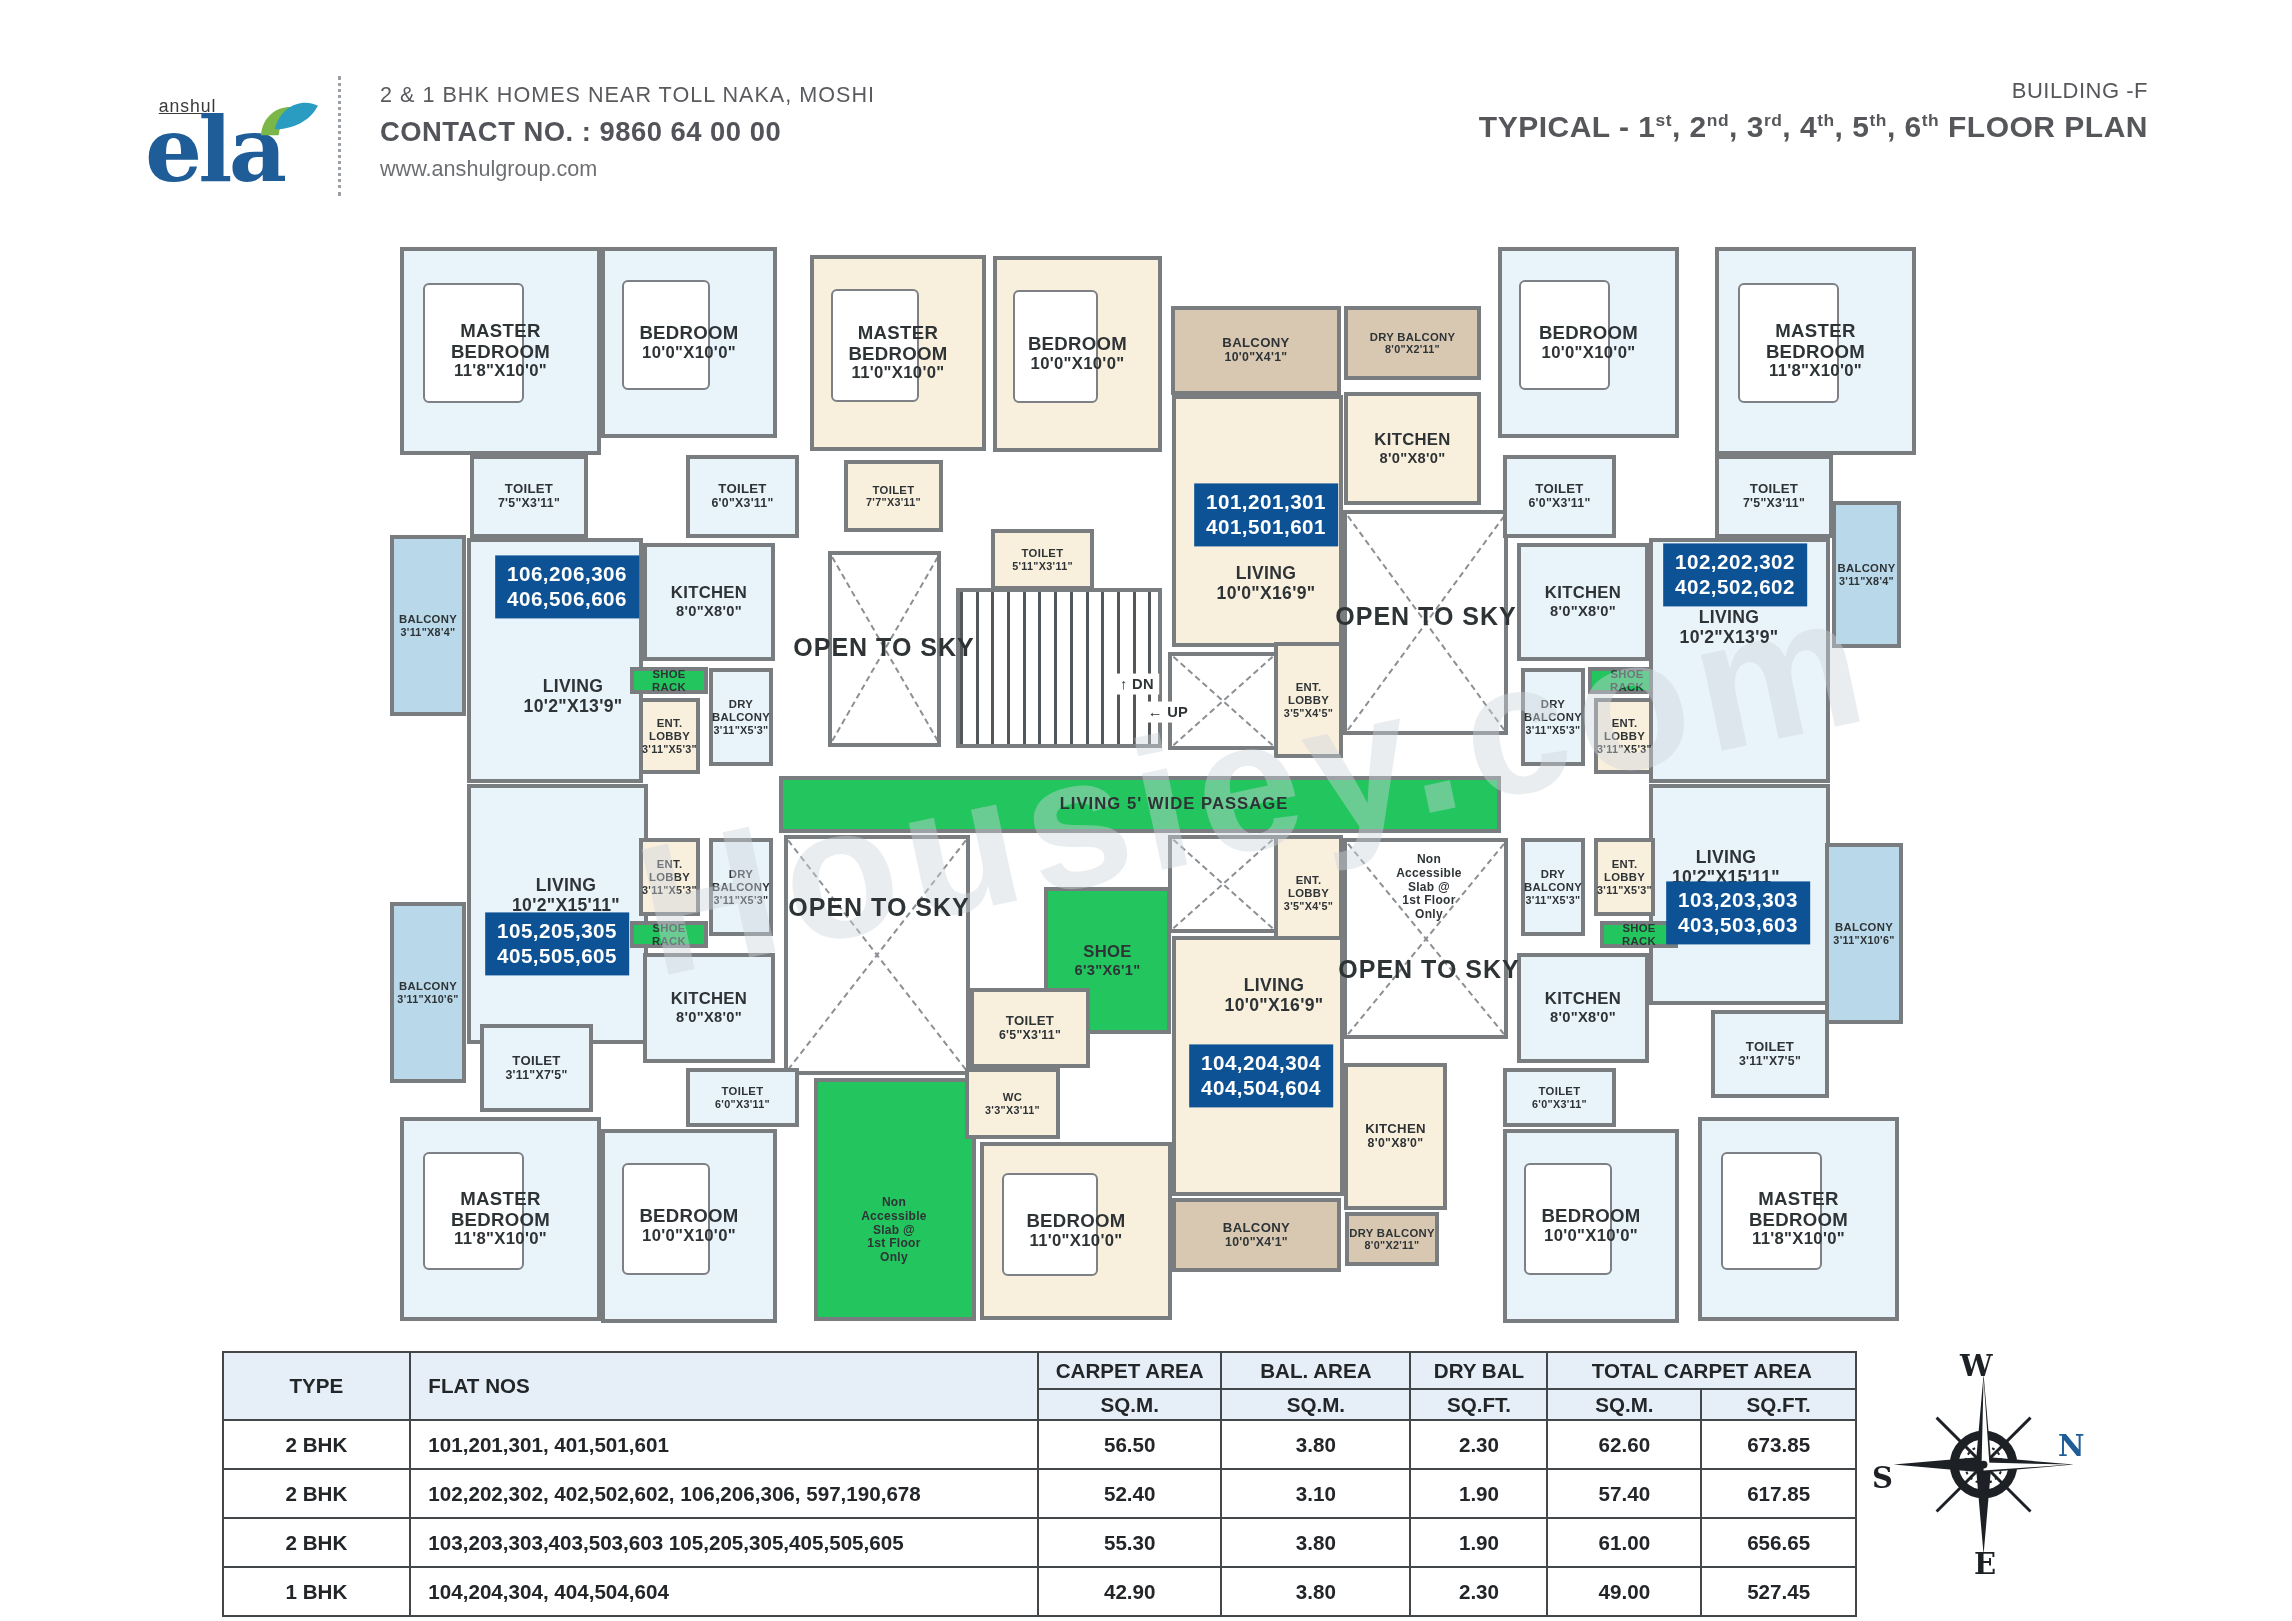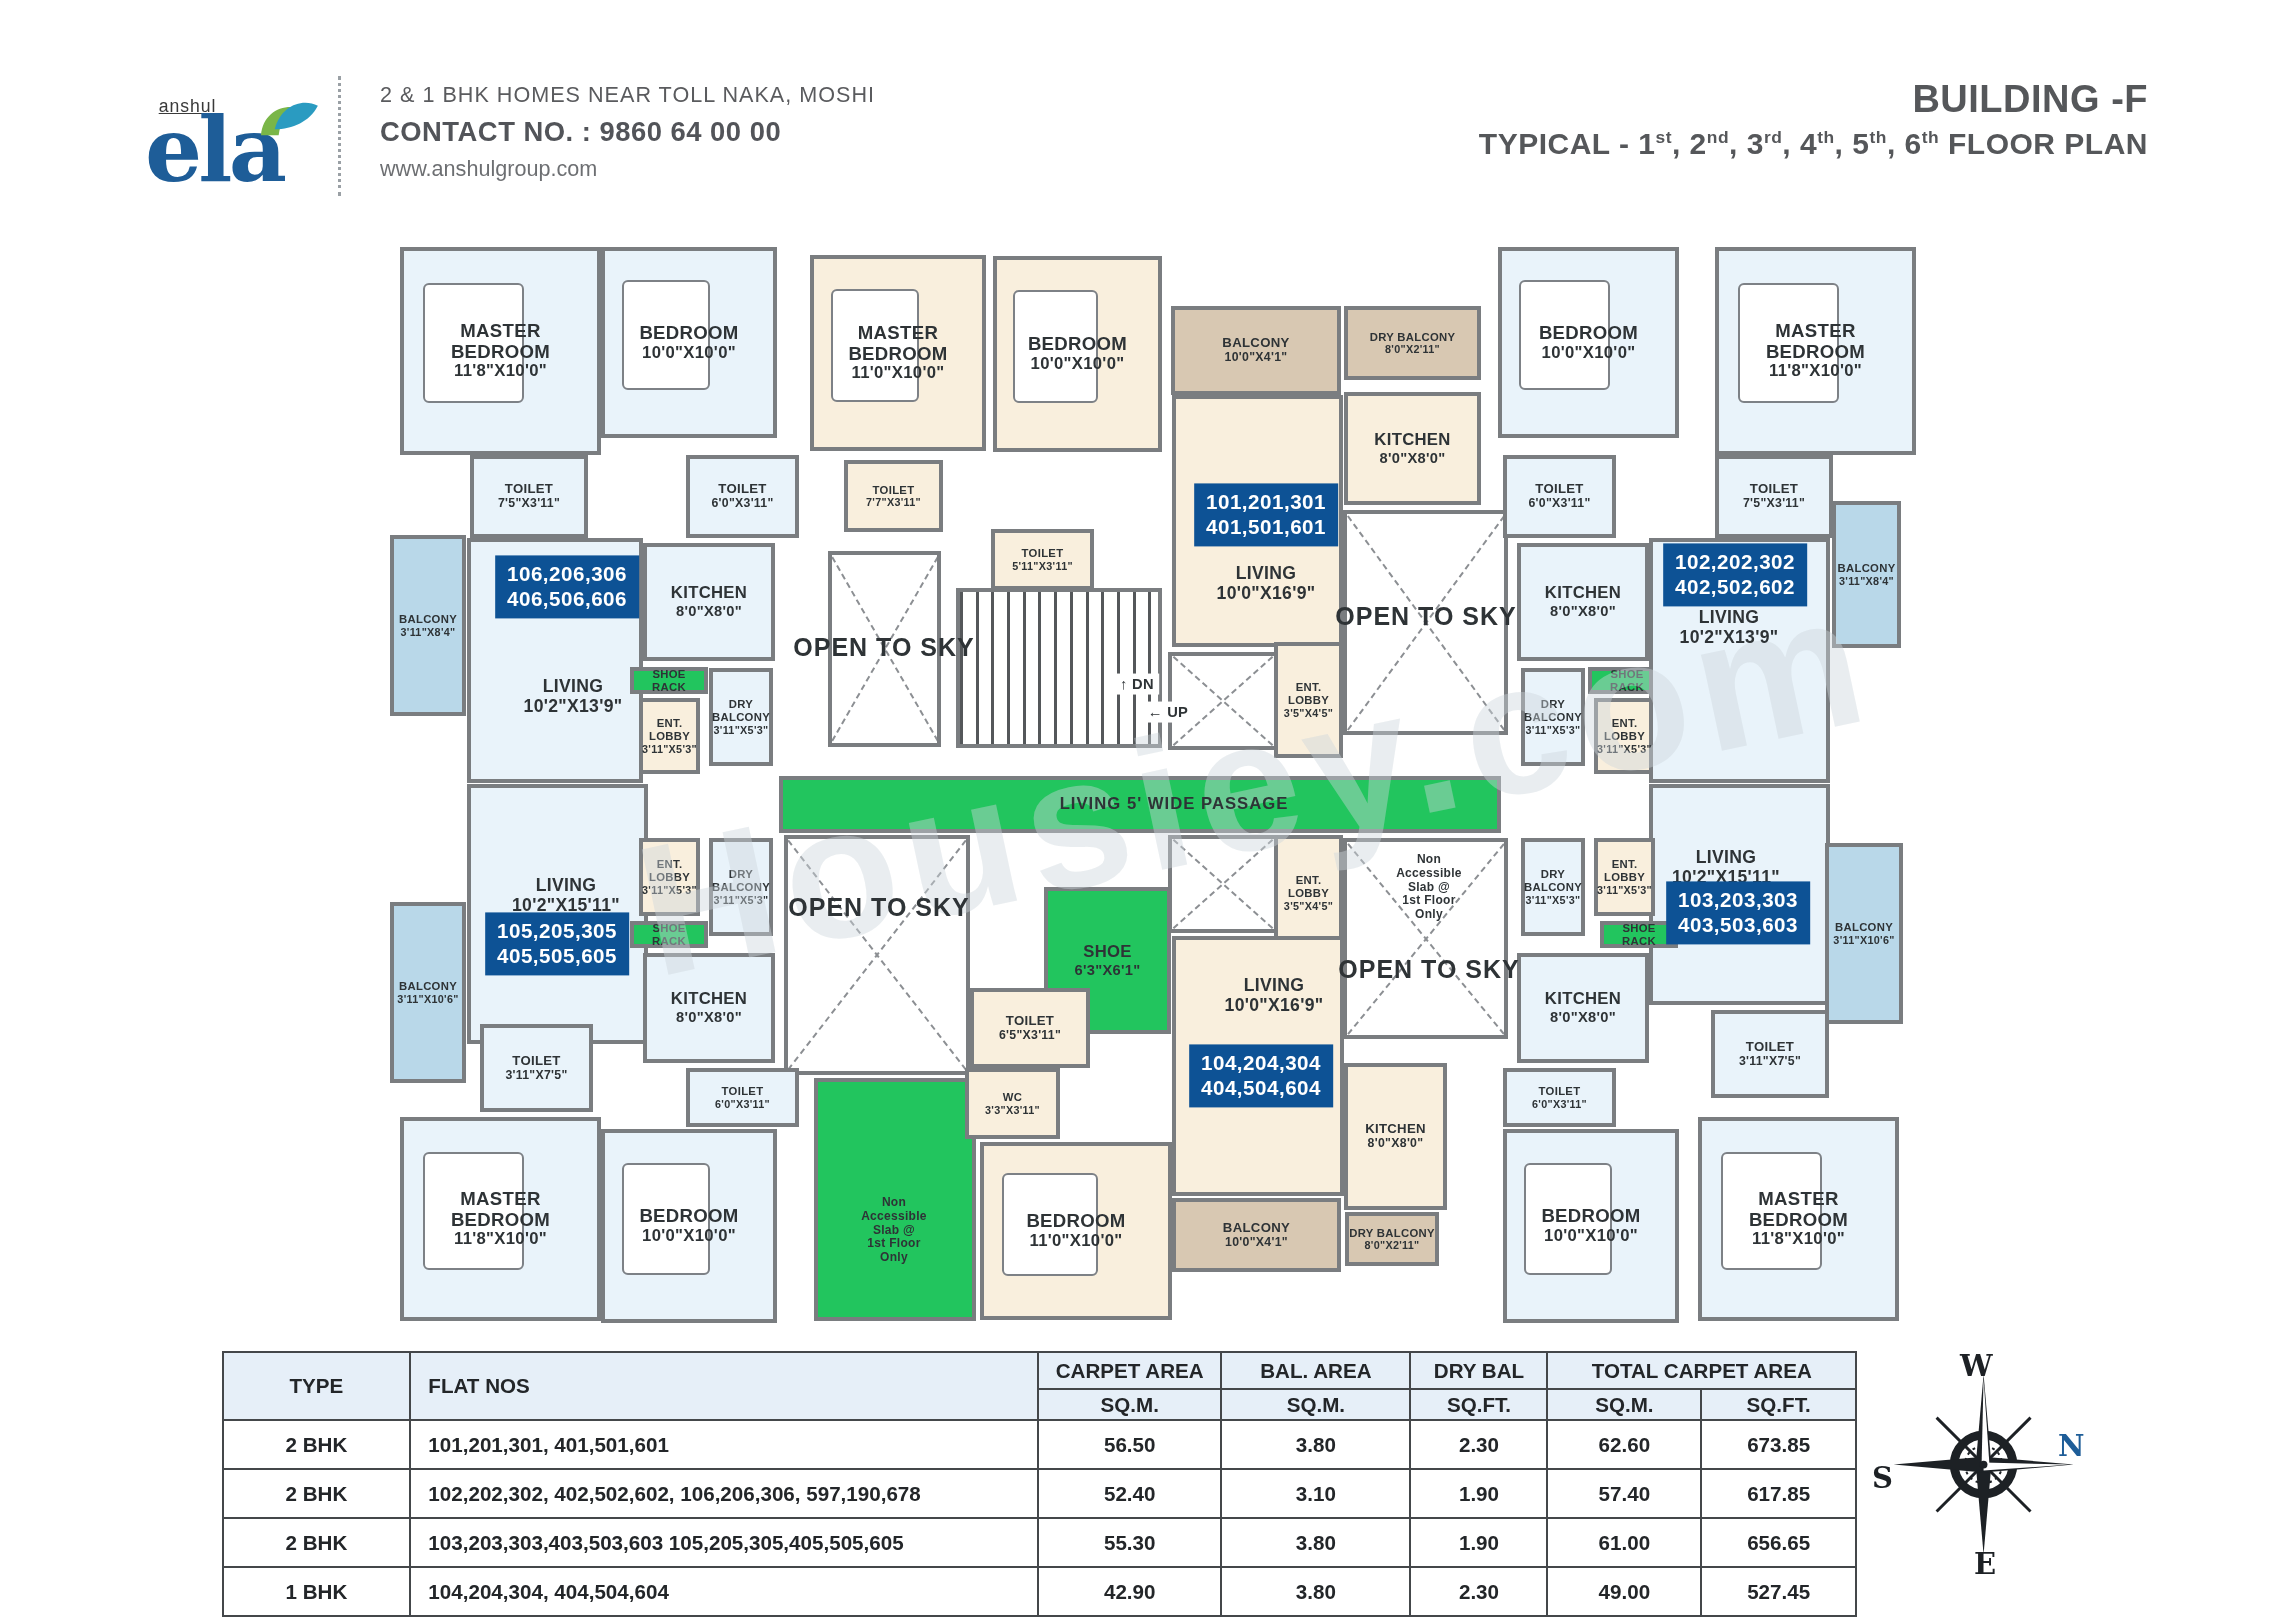--- a/index.html
+++ b/index.html
@@ -11,21 +11,21 @@
   .logo-anshul{position:absolute;left:13.7px;top:39px;font-size:17.6px;letter-spacing:1px;color:#3a3a3a;text-decoration:underline;}
   .logo-ela{position:absolute;left:0px;top:47px;font-family:"DejaVu Serif",serif;font-weight:bold;
             font-size:90px;line-height:1;color:#1e5d98;letter-spacing:-3.9px;}
   .logo-leaf{position:absolute;left:106px;top:39px;}
   .hdr-divider{position:absolute;left:338px;top:76px;height:120px;border-left:3.9px dotted #9aa0a5;}
   .hdr-text{position:absolute;left:380px;top:82px;}
   .hdr-line1{font-size:21.6px;color:#5a5b5e;letter-spacing:1px;}
   .hdr-line2{font-size:27.4px;font-weight:bold;color:#525459;margin-top:7.8px;letter-spacing:0.5px;}
   .hdr-line3{font-size:21.6px;color:#6d6f72;margin-top:7.8px;}
   .title-wrap{position:absolute;right:145px;top:78px;text-align:right;color:#55575a;}
-  .title-b{font-size:38px;font-weight:bold;letter-spacing:0.5px;}
+  .title-b{font-size:22px;font-weight:normal;letter-spacing:0.5px;}
   .title-f{font-size:30px;font-weight:bold;margin-top:5.9px;letter-spacing:0.5px;}
   .title-f sup{font-size:58%;vertical-align:super;}
 
   
   #plan{position:absolute;left:0;top:0;width:2293px;height:1621px;}
   .room{position:absolute;box-sizing:border-box;border:4.9px solid #7a7d80;
         display:flex;align-items:center;justify-content:center;text-align:center;}
   .f-b{background:#e9f3fa;}
   .f-g{background:#f9efdd;}
   .f-lb{background:#b9d8e9;}

